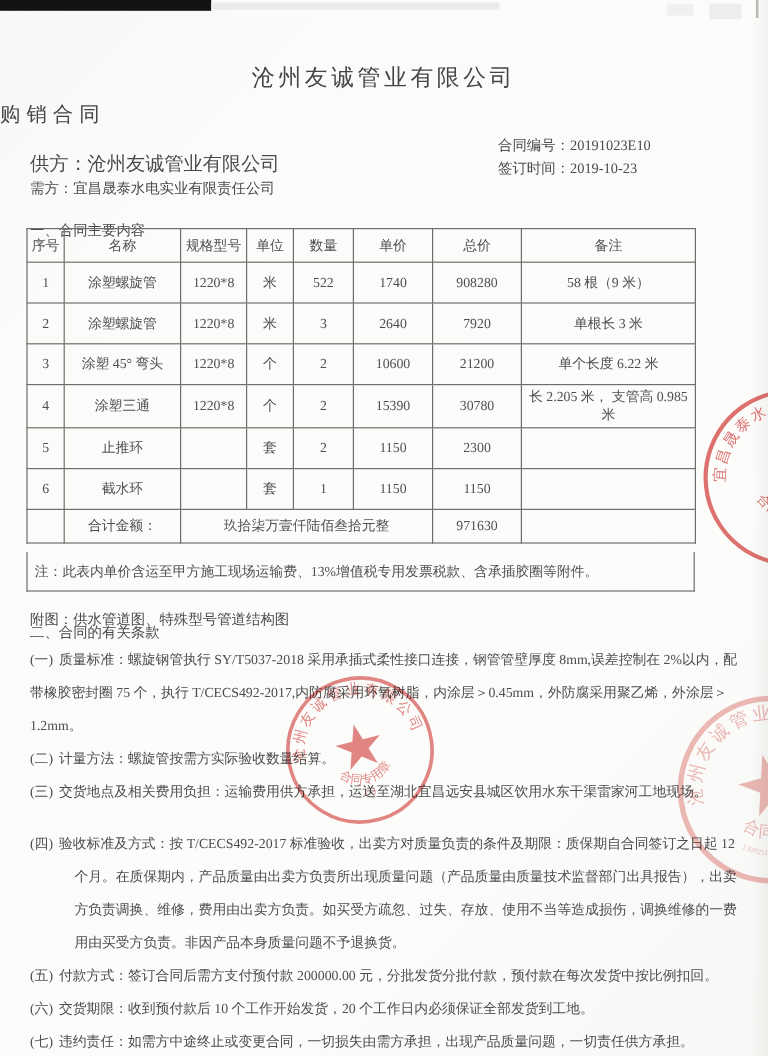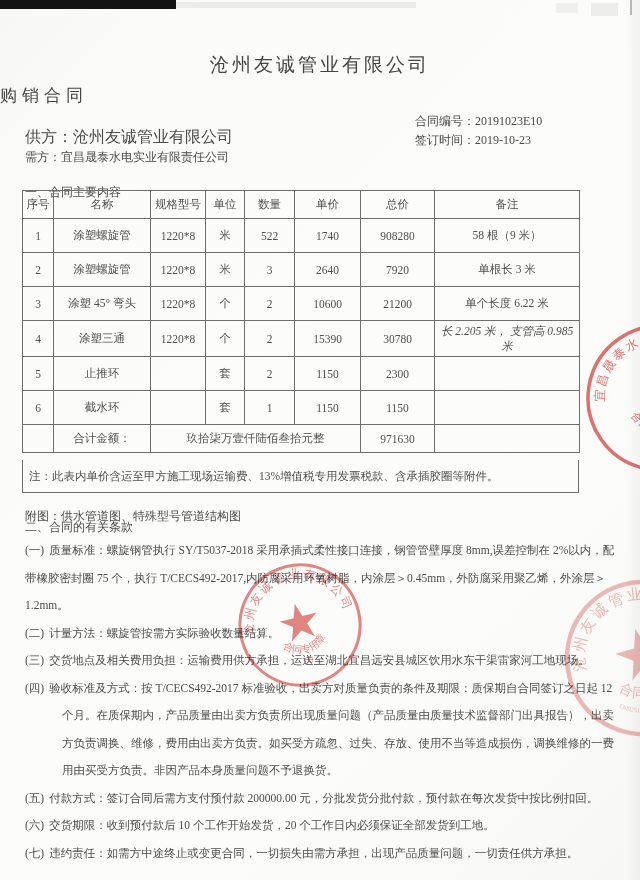--- a/index.html
+++ b/index.html
@@ -27,31 +27,31 @@
   .buyer-line { position:absolute; left:25px; top:149px; font-size:12px; }
   .meta { position:absolute; left:415px; top:112px; font-size:12px; line-height:19px; }
   .section1 { position:absolute; left:25px; top:167px; font-size:12px;margin-top:17px; }
 
   
   .goods-table { position:absolute; left:22px; top:190px; width:557px;
     border-collapse:collapse; table-layout:fixed; font-size:11.5px; color:#4f4f4f; }
   .goods-table th, .goods-table td {
     border:1px solid #6e6e6c; text-align:center; vertical-align:middle;
     padding:1px 2px; font-weight:normal; overflow:hidden; }
-  .goods-table .rem { line-height:15px;font-style:italic; }
+  .goods-table .rem { line-height:15px; }
   .note-box { position:absolute; left:22px; top:460px; width:557px; box-sizing:border-box;
     border:1px solid #6e6e6c; border-top:none; padding:9px 8px 8px 6px; font-size:11.5px; color:#4f4f4f; }
 
   .attach-line { position:absolute; left:25px; top:508px; font-size:12px; }
   .section2 { position:absolute; left:25px; top:519px; font-size:12px; }
 
   
   .terms { position:absolute; left:25px; top:537px; width:596px; font-size:11.5px; color:#4c4c4c;font-family:Liberation Serif, serif; }
   .term { margin:0; line-height:27.5px; }
-  .term.hang { padding-left:37px; text-indent:-37px; }
+  .term.hang { padding-left:37px; text-indent:-37px;margin-top:16px; }
   .term .num { margin-right:5px; }
 
   
   .stamp { position:absolute; mix-blend-mode:multiply; pointer-events:none; }
   .stamp text, .stamp textPath { font-family:"Liberation Serif","DejaVu Serif",serif; }
 </style>
 </head>
 <body>
 
 <div class="page">

